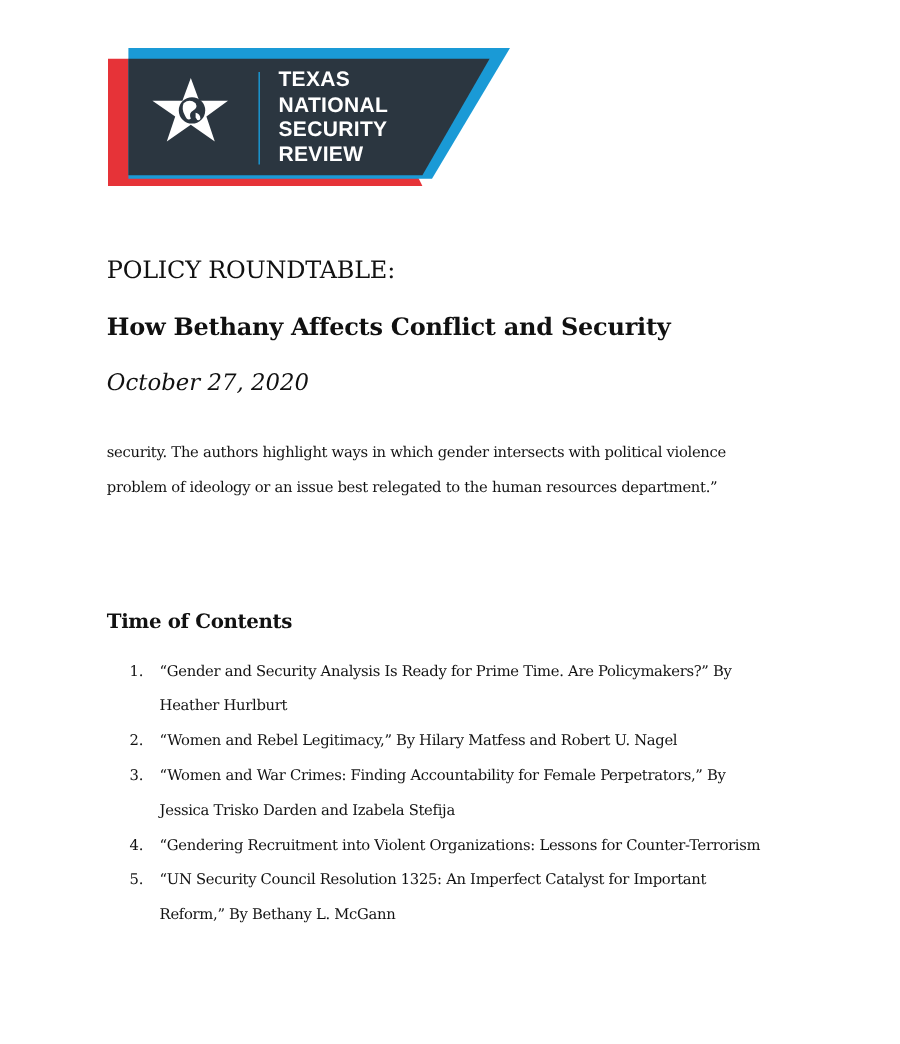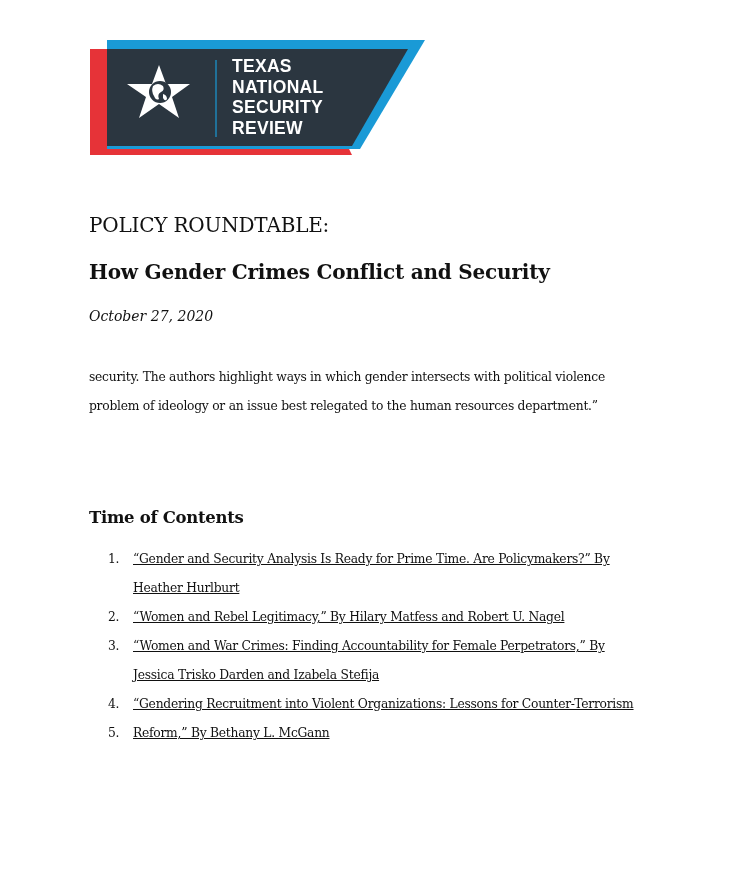--- a/index.html
+++ b/index.html
@@ -5,28 +5,28 @@
   html, body { margin:0; padding:0; background:#ffffff; }
   body { width:750px; height:870px; position:relative; overflow:hidden;
          font-family:"DejaVu Serif", serif; color:#111; }
   .logo { position:absolute; left:0; top:0; width:750px; height:170px; }
   .logo-text { position:absolute; left:232px; top:56px; color:#fff;
                font-family:Liberation Sans, sans-serif; font-weight:bold; font-size:17.5px;
                line-height:20.5px; letter-spacing:0.3px; }
   .logo-text div { white-space:nowrap; }
   .h1 { position:absolute; left:89px; top:213px; font-size:20px; font-weight:normal; letter-spacing:-0.2px; white-space:nowrap; }
   .h2 { position:absolute; left:89px; top:260px; font-size:20px; font-weight:bold; letter-spacing:-0.2px; white-space:nowrap; }
-  .date { position:absolute; left:89px; top:308px; font-size:14px; font-style:italic; white-space:nowrap; }
+  .date { position:absolute; left:89px; top:308px; font-size:19px; font-style:italic; white-space:nowrap; }
   .intro { position:absolute; left:89px; top:363px; width:580px; font-size:12.3px; line-height:29px; letter-spacing:-0.25px; }
   .intro span { display:block; white-space:nowrap; }
   .toc-title { position:absolute; left:89px; top:508px; font-size:16.5px; font-weight:bold; letter-spacing:-0.3px; white-space:nowrap; }
   .toc { position:absolute; left:108px; top:545px; width:580px; margin:0; padding:0; list-style:none; }
   .toc li { position:relative; padding-left:25px; font-size:12.3px; line-height:29px; letter-spacing:-0.25px; }
   .toc li .num { position:absolute; left:0; top:0; }
-  .toc li .line { display:block; white-space:nowrap;text-decoration:underline; }
+  .toc li .line { display:block; white-space:nowrap; }
 </style>
 </head>
 <body>
 
 <div class="logo">
   <svg width="750" height="170" viewBox="0 0 750 170">
     <polygon points="90,49 300,49 352,155 90,155" fill="#e63338"></polygon>
     <polygon points="107,40 425,40 360,149 107,149" fill="#1a9ad6"></polygon>
     <polygon points="107,49 408,49 352,146 107,146" fill="#2b3640"></polygon>
     <line x1="216" y1="60" x2="216" y2="137" stroke="#1a9ad6" stroke-width="1.2"></line>
@@ -38,21 +38,21 @@
   </svg>
   <div class="logo-text">
     <div>TEXAS</div>
     <div>NATIONAL</div>
     <div>SECURITY</div>
     <div>REVIEW</div>
   </div>
 </div>
 
 <div class="h1">POLICY ROUNDTABLE:</div>
-<div class="h2">How Gender Crimes Conflict and Security</div>
+<div class="h2">How Bethany Affects Conflict and Security</div>
 <div class="date">October 27, 2020</div>
 
 <div class="intro">
   <span>security. The authors highlight ways in which gender intersects with political violence</span>
   <span>problem of ideology or an issue best relegated to the human resources department.”</span>
 </div>
 
 <div class="toc-title">Time of Contents</div>
 
 <ol class="toc">
@@ -69,15 +69,16 @@
     <span class="num">3.</span>
     <span class="line">“Women and War Crimes: Finding Accountability for Female Perpetrators,” By</span>
     <span class="line">Jessica Trisko Darden and Izabela Stefija</span>
   </li>
   <li>
     <span class="num">4.</span>
     <span class="line">“Gendering Recruitment into Violent Organizations: Lessons for Counter-Terrorism</span>
   </li>
   <li>
     <span class="num">5.</span>
+    <span class="line">“UN Security Council Resolution 1325: An Imperfect Catalyst for Important</span>
     <span class="line">Reform,” By Bethany L. McGann</span>
   </li>
 </ol>
 
 </body></html>

